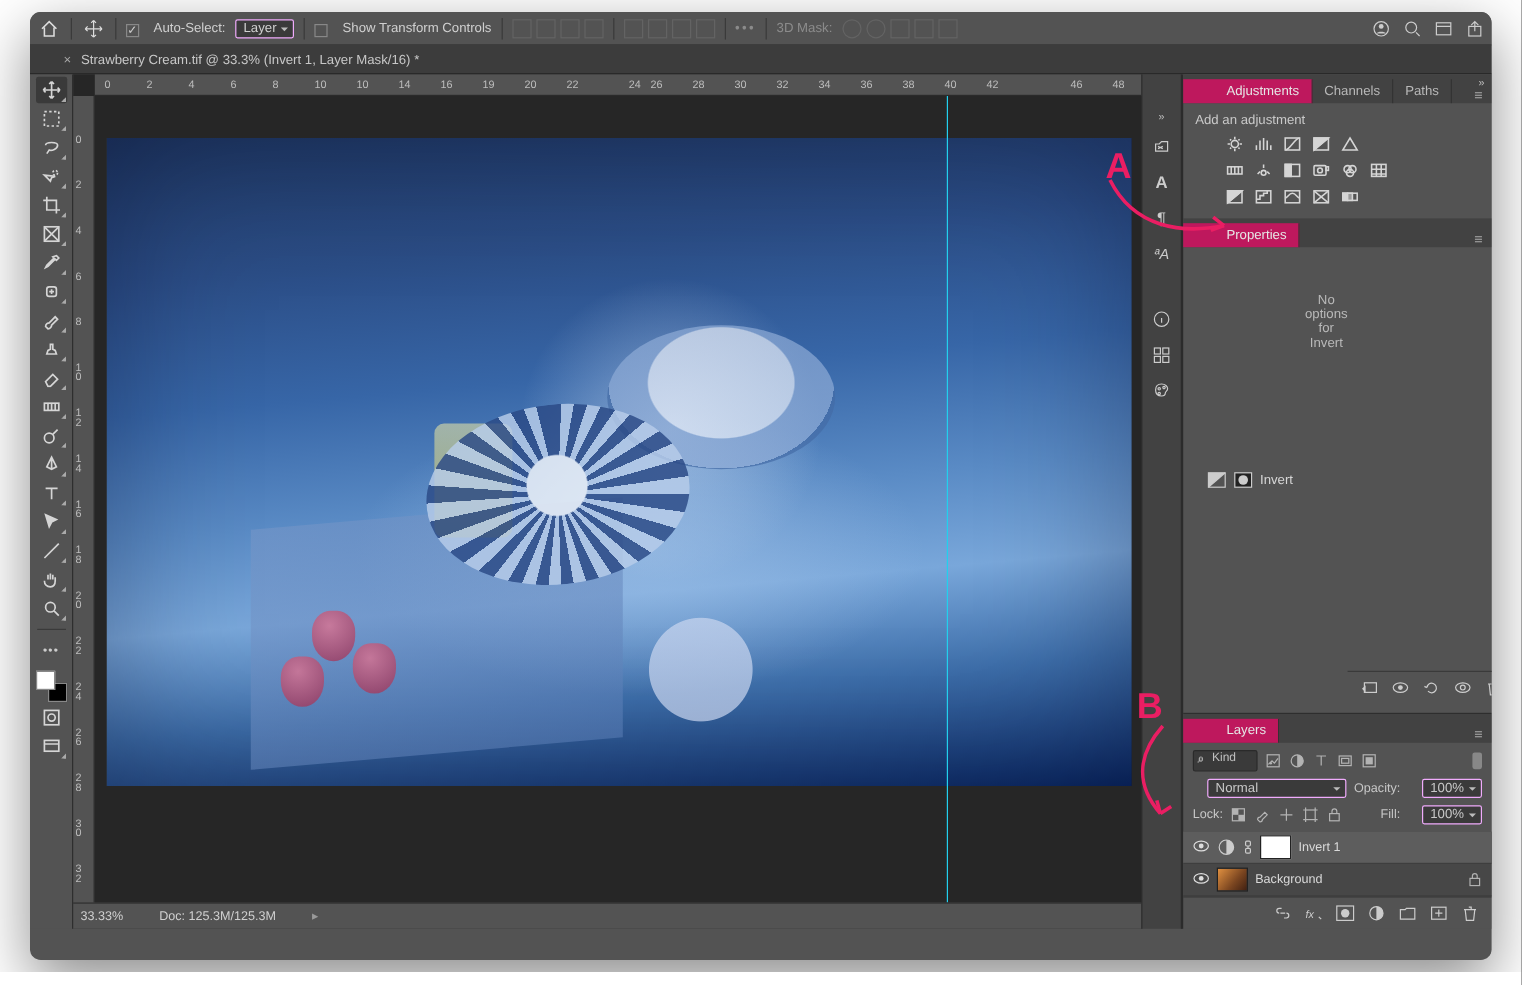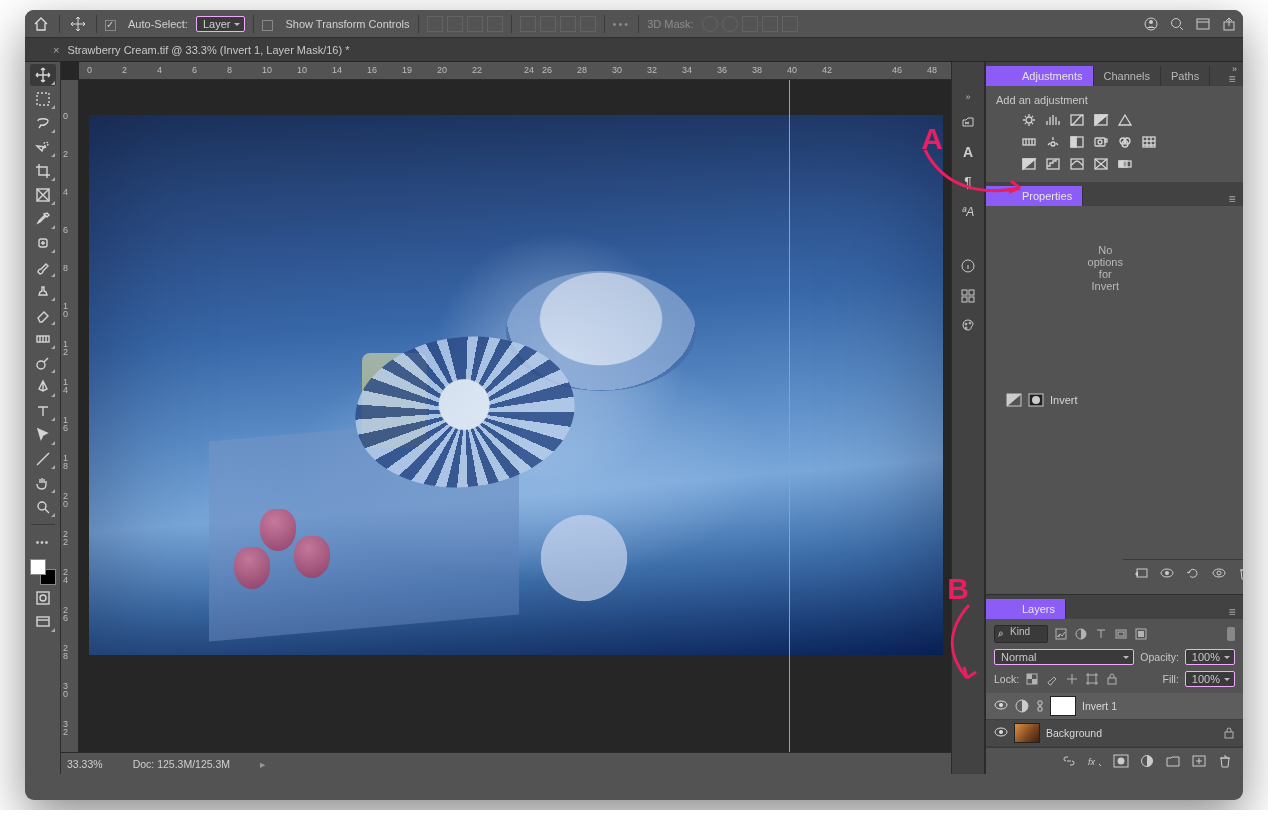--- a/index.html
+++ b/index.html
@@ -69,35 +69,35 @@
   .s1{left:20%;top:73%;} .s2{left:24%;top:78%;} .s3{left:17%;top:80%;}
   .statusbar{height:22px;background:#535353;border-top:1px solid #2a2a2a;display:flex;align-items:center;color:#cfcfcf;font-size:10.5px;padding-left:6px;gap:30px;}
   
   .collapsed-strip{width:34px;background:#424242;border-left:1px solid #2b2b2b;border-right:1px solid #2b2b2b;display:flex;flex-direction:column;align-items:center;gap:10px;padding-top:30px;}
   .collapsed-strip .cicon{width:20px;height:20px;color:#ccc;display:flex;align-items:center;justify-content:center;}
   .chevrons{position:absolute;top:2px;font-size:9px;color:#bbb;}
   
   .rightcol{width:258px;background:#535353;display:flex;flex-direction:column;border-left:1px solid #2b2b2b;position:relative;}
   .panel-tabs{display:flex;background:#424242;height:24px;align-items:flex-end;}
   .ptab{padding:4px 10px;font-size:11px;color:#b9b9b9;border-right:1px solid #333;}
-  .ptab.active{background:#8b5cf6;color:#e6e6e6;padding-left:36px;}
+  .ptab.active{background:#be185d;color:#e6e6e6;padding-left:36px;}
   .panel-menu{margin-left:auto;margin-right:6px;color:#aaa;font-size:12px;letter-spacing:1.5px;}
   .panel-body{padding:8px 10px;color:#c9c9c9;font-size:11px;}
   .adj-row{display:flex;gap:6px;margin:6px 0 2px 24px;}
   .adj-ic{width:18px;height:16px;display:flex;align-items:center;justify-content:center;}
   .adj-ic svg{stroke:#d5d5d5;fill:none;stroke-width:1.3;}
   .properties{flex:1;min-height:200px;}
   .prop-head{display:flex;align-items:center;gap:6px;padding:6px 10px;font-size:11px;color:#d6d6d6;}
   .no-options{text-align:center;color:#b9b9b9;font-size:11px;margin-top:30px;}
   .prop-footer{margin-top:auto;display:flex;justify-content:flex-end;gap:10px;padding:6px 10px;border-top:1px solid #3a3a3a;}
   .fic{width:16px;height:14px;}
   .layers-panel{display:flex;flex-direction:column;border-top:1px solid #2e2e2e;}
   .layers-ctrls{padding:6px 8px;display:flex;flex-direction:column;gap:6px;font-size:10.5px;color:#c7c7c7;}
   .lrow{display:flex;align-items:center;gap:6px;}
-  .lrow .select{flex:0 0 auto;}
+  .lrow .select{flex:0 0 auto;margin-left:12px;}
   .filter-input{background:#3a3a3a;border:1px solid #2a2a2a;border-radius:2px;width:54px;height:18px;color:#c0c0c0;font-size:10px;padding:0 4px 0 15px;position:relative;}
   .filter-input::before{content:"⌕";position:absolute;left:3px;top:1px;color:#aaa;}
   .mini-ic{width:14px;height:14px;opacity:.8;}
   .layer-list{background:#474747;}
   .layer{display:flex;align-items:center;height:27px;padding:0 8px;gap:6px;font-size:10.5px;color:#d9d9d9;border-bottom:1px solid #3e3e3e;}
   .layer.selected{background:#5d5d5d;}
   .eye{width:14px;text-align:center;}
   .layer-thumb{width:26px;height:20px;border:1px solid #222;}
   .thumb-mask{background:#fff;}
   .thumb-bg{background:linear-gradient(130deg,#e09040,#7a4520 60%,#402012);}

